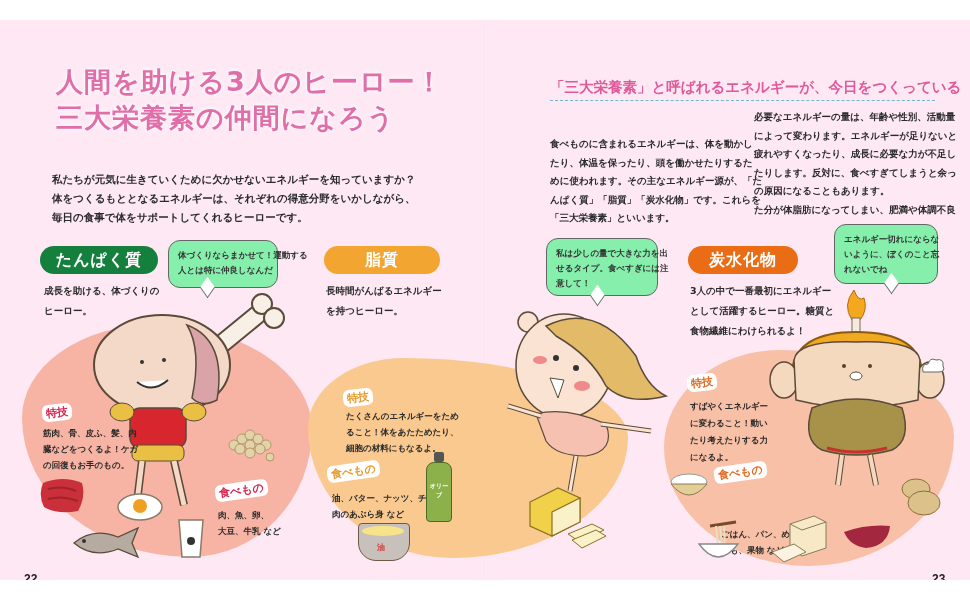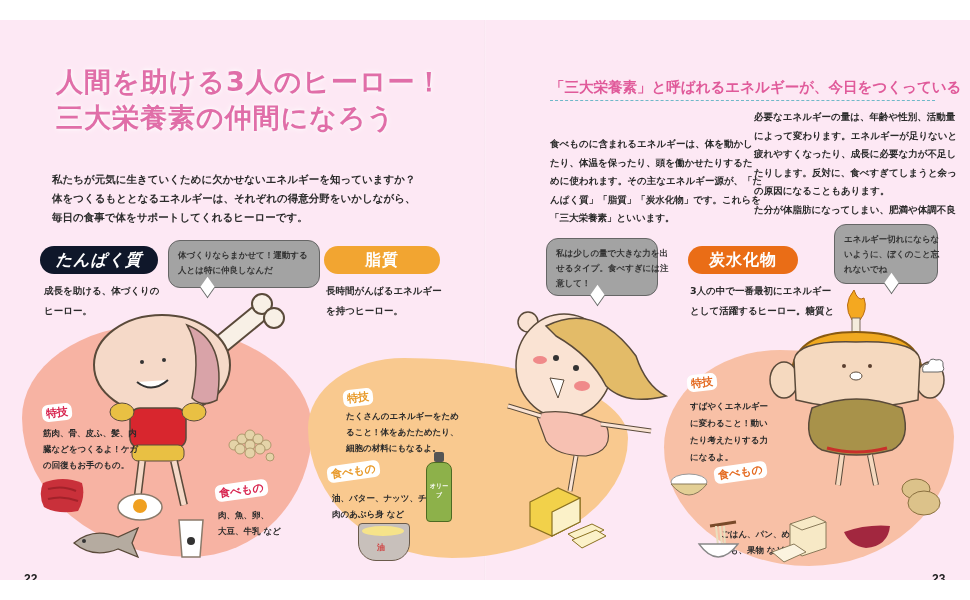--- a/index.html
+++ b/index.html
@@ -17,35 +17,35 @@
 
   .sec-title { position: absolute; left: 550px; top: 58px; font-size: 14.5px; font-weight: bold; color: #e05a9a; white-space: nowrap; }
   .dash { position: absolute; left: 550px; top: 80px; width: 385px; border-top: 1.5px dashed #6fb8c9; }
   .col { position: absolute; top: 88px; font-size: 9.5px; line-height: 18.5px; font-weight: bold; color: #2a2a2a; width: 180px; }
   .col span { display: block; white-space: nowrap; }
   .col-1 { left: 550px; margin-top: 27px; }
   .col-2 { left: 754px; }
 
   
   .hero-label { position: absolute; height: 28px; border-radius: 14px; color: #fff; font-weight: bold; font-size: 16px; text-align: center; line-height: 28px; letter-spacing: 1px; }
-  .lbl-protein { left: 40px; top: 226px; width: 118px; background: #0f172a; font-style: italic; }
+  .lbl-protein { left: 40px; top: 226px; width: 118px; background: #15803d; }
   .lbl-fat { left: 324px; top: 226px; width: 116px; background: #f2a531; }
   .lbl-carb { left: 688px; top: 226px; width: 110px; background: #ea6d16; }
 
   .hero-desc { position: absolute; font-size: 9.5px; line-height: 20px; font-weight: bold; color: #2a2a2a; }
   .hero-desc span { display: block; white-space: nowrap; }
   .desc-protein { left: 44px; top: 261px; }
   .desc-fat { left: 326px; top: 261px; }
   .desc-carb { left: 690px; top: 261px; }
 
   
-  .bubble { position: absolute; background: #a3a3a3; border: 1.5px solid #666; border-radius: 12px; padding: 7px 9px; font-size: 8.5px; line-height: 15px; font-weight: bold; color: #333; }
+  .bubble { position: absolute; background: #86efac; border: 1.5px solid #666; border-radius: 12px; padding: 7px 9px; font-size: 8.5px; line-height: 15px; font-weight: bold; color: #333; }
   .bubble span { display: block; white-space: nowrap; }
   .bubble::after { content: ""; position: absolute; width: 12px; height: 12px; background: #fff; border-right: 1.5px solid #666; border-bottom: 1.5px solid #666; transform: rotate(45deg) skew(10deg,10deg); bottom: -7px; }
-  .bub-protein { left: 168px; top: 220px; width: 152px; height: 48px; }
+  .bub-protein { left: 168px; top: 220px; width: 110px; height: 48px; }
   .bub-protein::after { left: 32px; }
   .bub-fat { left: 546px; top: 218px; width: 112px; height: 58px; }
   .bub-fat::after { left: 44px; }
   .bub-carb { left: 834px; top: 204px; width: 104px; height: 60px; }
   .bub-carb::after { left: 50px; }
 
   
   .blob { position: absolute; }
   .blob-protein { left: 22px; top: 305px; width: 290px; height: 232px; background: #f7b3a3; border-radius: 45% 55% 42% 58% / 40% 45% 55% 60%; }
   .blob-fat { left: 308px; top: 338px; width: 320px; height: 200px; background: #f9c98f; border-radius: 30% 70% 55% 45% / 35% 40% 60% 65%; }
@@ -242,20 +242,21 @@
     <path d="M2 20 L30 6 L52 16 L52 40 L24 54 L2 44Z" fill="#f2d14a" stroke="#8a7020" stroke-width="1.2"></path>
     <path d="M24 30 L52 16 L52 40 L24 54Z" fill="#fbf1c8" stroke="#8a7020" stroke-width="1.2"></path>
     <path d="M40 52 L64 42 L76 48 L52 60Z" fill="#fbf1c8" stroke="#8a7020"></path>
     <path d="M44 58 L68 48 L78 54 L54 66Z" fill="#fbf1c8" stroke="#8a7020"></path>
   </svg>
 
   <div class="hero-label lbl-carb">炭水化物</div>
   <div class="hero-desc desc-carb">
     <span>3人の中で一番最初にエネルギー</span>
     <span>として活躍するヒーロー。糖質と</span>
+    <span>食物繊維にわけられるよ！</span>
   </div>
   <div class="bubble bub-carb">
     <span>エネルギー切れにならな</span>
     <span>いように、ぼくのこと忘</span>
     <span>れないでね</span>
   </div>
 
   <svg class="illus" style="left:772px;top:270px" width="180" height="200" viewBox="0 0 180 200">
     <path d="M80 30 Q70 15 82 0 Q86 12 92 8 Q96 20 88 30Z" fill="#f4a820" stroke="#b86a10" stroke-width="1"></path>
     <rect x="80" y="28" width="8" height="16" fill="#f5ecdc" stroke="#7a6a5a"></rect>

